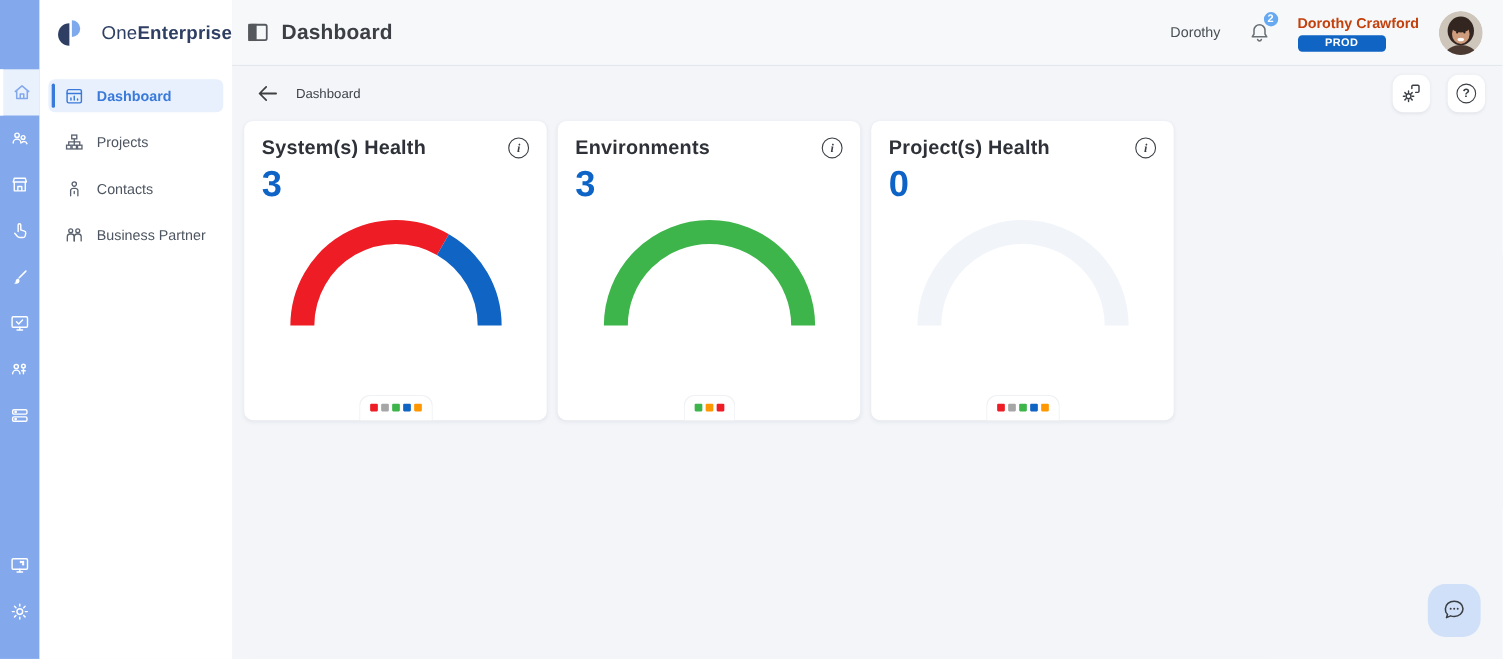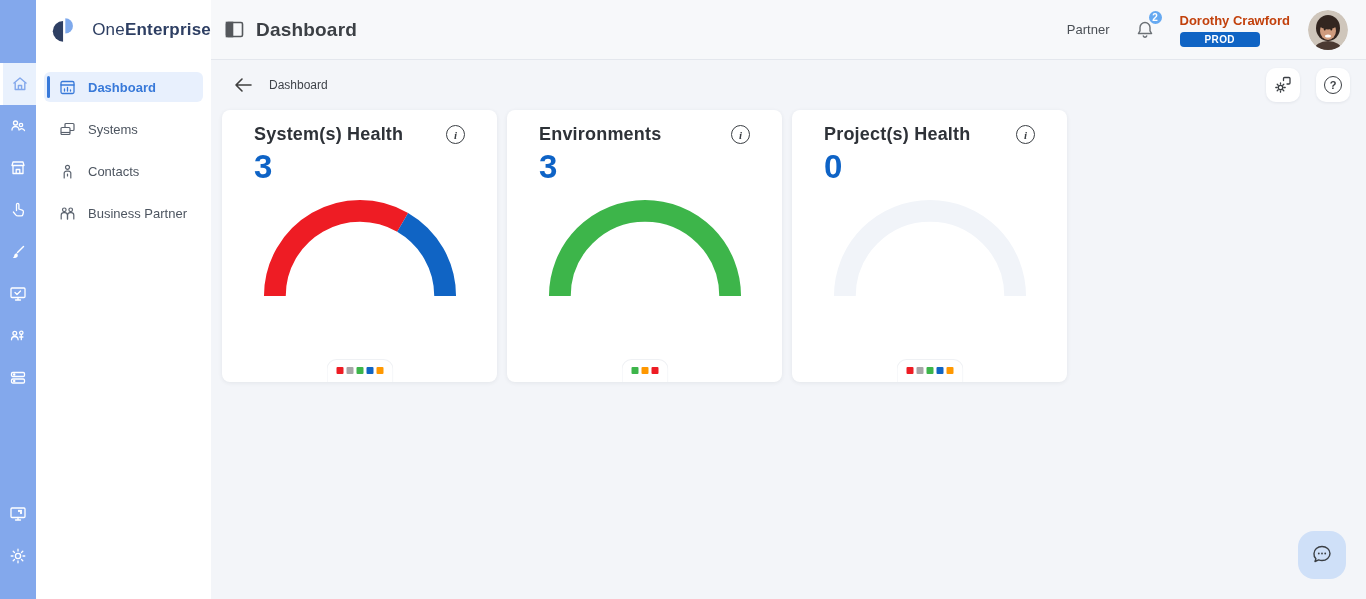--- a/index.html
+++ b/index.html
@@ -51,21 +51,21 @@
   .crumb { margin-left:16px; font-size:12px; color:#3f434a; }
   .toolbar-right { margin-left:auto; display:flex; align-items:center; }
   .icon-btn { width:34px; height:34px; margin-left:16px; background:#fff; border-radius:10px;
               box-shadow:0 1px 3px rgba(30,40,60,.08); display:grid; place-items:center; cursor:pointer; color:#3b3f44; }
   .q-circle { width:18px; height:18px; border:1.6px solid #3b3f44; border-radius:50%; display:grid;
               place-items:center; font-size:11px; font-weight:bold; color:#3b3f44; }
 
   
   .cards { display:flex; gap:10px; padding-left:11px; }
   .card { position:relative; width:275px; height:272px; background:#fff; border-radius:8px;
-          box-shadow:0 1px 4px rgba(40,50,60,.08); padding:14px 32px; }
+          box-shadow:0 1px 4px rgba(40,50,60,.08); padding:14px 16px; }
   .card-head { display:flex; align-items:center; justify-content:space-between; }
   .card-title { font-size:18px; font-weight:bold; color:#2e3238; letter-spacing:.2px; }
   .info-btn { width:19px; height:19px; border:1.5px solid #3b3f44; border-radius:50%; display:grid;
               place-items:center; font-size:11px; color:#3b3f44; cursor:pointer;
               font-family:"Liberation Serif", serif; font-style:italic; font-weight:bold; }
   .card-value { font-size:33px; font-weight:bold; color:#0e63c6; margin-top:4px; line-height:1.1; }
   .gauge { display:block; margin:12px auto 0; }
   .legend { position:absolute; bottom:0; left:50%; transform:translateX(-50%); display:flex; gap:3px;
             background:#fff; border:1px solid #eff1f4; border-bottom:none; border-radius:10px 10px 0 0;
             padding:7px 9px 8px; }
@@ -174,26 +174,28 @@
               <rect x="2" y="2.5" width="13" height="12" rx="1.5"></rect>
               <path d="M2 6 h13"></path>
               <path d="M5.5 12 v-2 M8.5 12 v-3.5 M11.5 12 v-1"></path>
             </svg>
         </span>
         <span>Dashboard</span>
       </div>
       <div class="menu-item">
         <span class="mi-icon">
           <svg width="17" height="17" viewBox="0 0 17 17" fill="none" stroke="currentColor" stroke-width="1.2">
-              <rect x="6" y="2.5" width="9" height="7" rx="1"></rect>
-              <rect x="2" y="6.5" width="9" height="7" rx="1" fill="#fff"></rect>
-              <path d="M2 11.5 h9"></path>
-            </svg>
-        </span>
-        <span>Systems</span>
+              <rect x="6.2" y="1.8" width="4.6" height="3.4"></rect>
+              <path d="M8.5 5.2 V8 M3.5 11 V8 h10 v3 M8.5 8 v3"></path>
+              <rect x="1.5" y="11" width="4" height="3.4"></rect>
+              <rect x="6.5" y="11" width="4" height="3.4"></rect>
+              <rect x="11.5" y="11" width="4" height="3.4"></rect>
+            </svg>
+        </span>
+        <span>Projects</span>
       </div>
       <div class="menu-item">
         <span class="mi-icon">
           <svg width="17" height="17" viewBox="0 0 17 17" fill="none" stroke="currentColor" stroke-width="1.2" stroke-linecap="round">
               <circle cx="8.5" cy="4.3" r="2"></circle>
               <path d="M5.2 15 V9.8 a2.6 2.6 0 0 1 2.6-1.6 h1.4 a2.6 2.6 0 0 1 2.6 1.6 V15"></path>
               <path d="M8.5 11 v2"></path>
             </svg>
         </span>
         <span>Contacts</span>
@@ -216,21 +218,21 @@
 
     <header class="header">
       <span style="cursor:pointer;">
         <svg width="19" height="19" viewBox="0 0 19 19" fill="none" stroke="#55585c" stroke-width="1.6">
             <rect x="1.5" y="2.5" width="16" height="14" rx="1.5"></rect>
             <rect x="1.5" y="2.5" width="6" height="14" fill="#55585c"></rect>
           </svg>
       </span>
       <div class="page-title">Dashboard</div>
       <div class="header-right">
-        <span class="lang">Partner</span>
+        <span class="lang">Dorothy</span>
         <span class="bell-wrap">
           <svg width="22" height="22" viewBox="0 0 22 22" fill="none" stroke="#6b7075" stroke-width="1.4" stroke-linecap="round" stroke-linejoin="round">
               <path d="M11 3.5 a5 5 0 0 1 5 5 v3.4 l1.6 2.6 H4.4 L6 11.9 V8.5 a5 5 0 0 1 5-5 z"></path>
               <path d="M9.3 17 a1.8 1.8 0 0 0 3.4 0"></path>
             </svg>
           <span class="badge">2</span>
         </span>
         <span class="user">
           <span class="user-name">Dorothy Crawford</span>
           <span class="env-pill">PROD</span>

